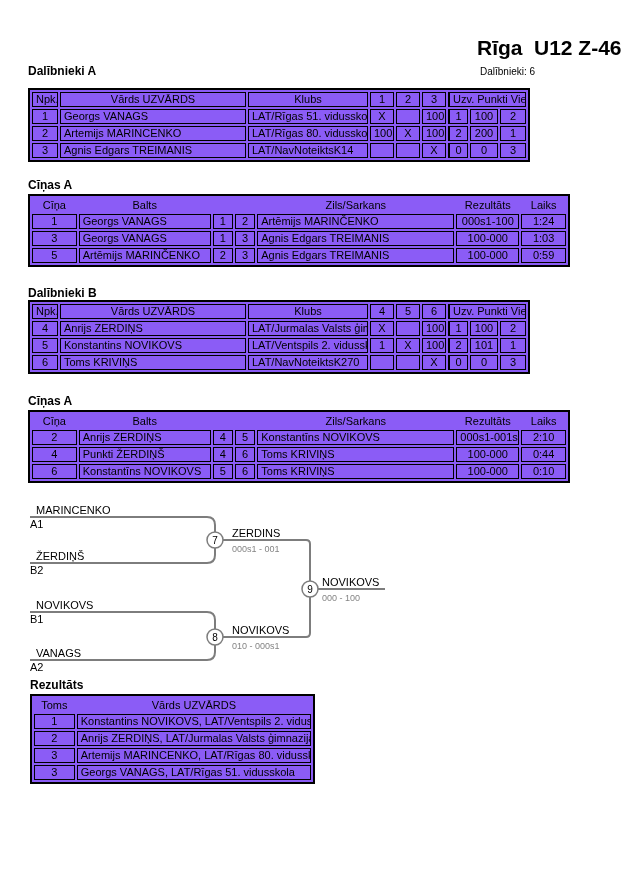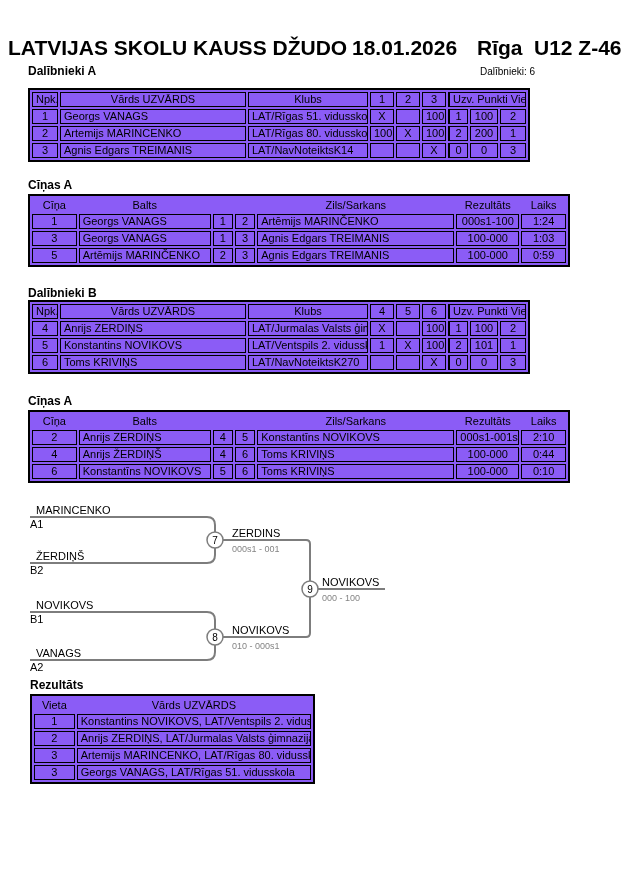--- a/index.html
+++ b/index.html
@@ -26,22 +26,20 @@
   .b-name{font-size:11px;fill:#000}
   .b-seed{font-size:11px;fill:#000}
   .b-num{font-size:10px;fill:#000;text-anchor:middle}
   .b-score{font-size:9px;fill:#848484}
 </style>
 </head>
 <body>
 
 <div class="page">
 
-  <div class="title-part" style="left:8px">LATVIJAS SKOLU KAUSS DŽUDO</div>
-  <div class="title-part" style="left:352px">18.01.2026</div>
   <div class="title-part" style="left:477px">Rīga</div>
   <div class="title-part" style="left:534px">U12 Z-46</div>
 
   <div class="section-heading" style="left:28px;top:64px;width:404px">Dalībnieki A</div>
   <div class="count-label" style="left:480px;top:66px;width:115px">Dalībnieki: 6</div>
 
   <table class="ptable" style="left:28px;top:88px;width:488px">
     <colgroup>
         <col style="width:26px">
         <col style="width:186px">
@@ -242,21 +240,21 @@
           <td>2</td>
           <td>Anrijs ZERDIŅS</td>
           <td>4</td>
           <td>5</td>
           <td>Konstantīns NOVIKOVS</td>
           <td>000s1-001s2</td>
           <td>2:10</td>
         </tr>
         <tr>
           <td>4</td>
-          <td>Anrijs ŽERDIŅŠ</td>
+          <td>Punkti ŽERDIŅŠ</td>
           <td>4</td>
           <td>6</td>
           <td>Toms KRIVIŅS</td>
           <td>100-000</td>
           <td>0:44</td>
         </tr>
         <tr>
           <td>6</td>
           <td>Konstantīns NOVIKOVS</td>
           <td>5</td>
@@ -303,21 +301,21 @@
   </svg>
 
   <div class="section-heading" style="left:30px;top:678px;width:285px">Rezultāts</div>
   <table class="rtable" style="left:30px;top:694px;width:285px">
     <colgroup>
         <col style="width:40px">
         <col style="width:230px">
       </colgroup>
     <thead>
       <tr>
-        <th>Vieta</th>
+        <th>Toms</th>
         <th>Vārds UZVĀRDS</th>
       </tr>
     </thead>
     <tbody>
         <tr>
           <td>1</td>
           <td>Konstantins NOVIKOVS, LAT/Ventspils 2. vidusskola</td>
         </tr>
         <tr>
           <td>2</td>

